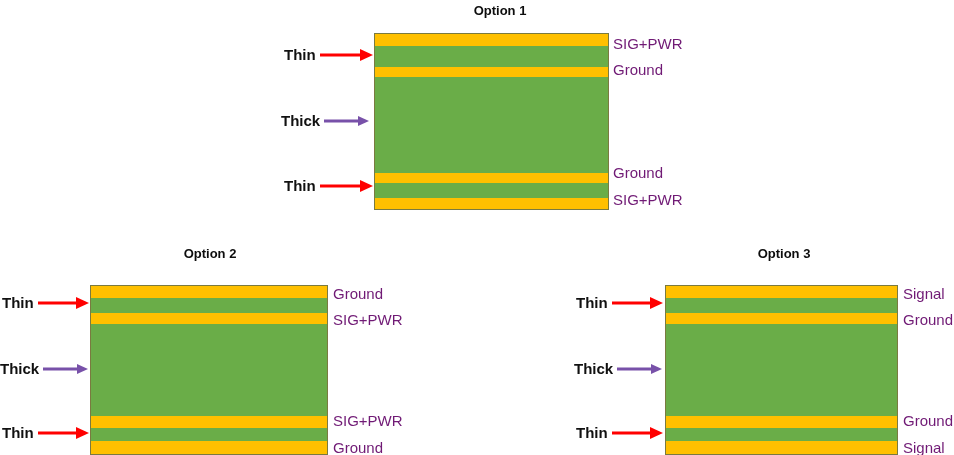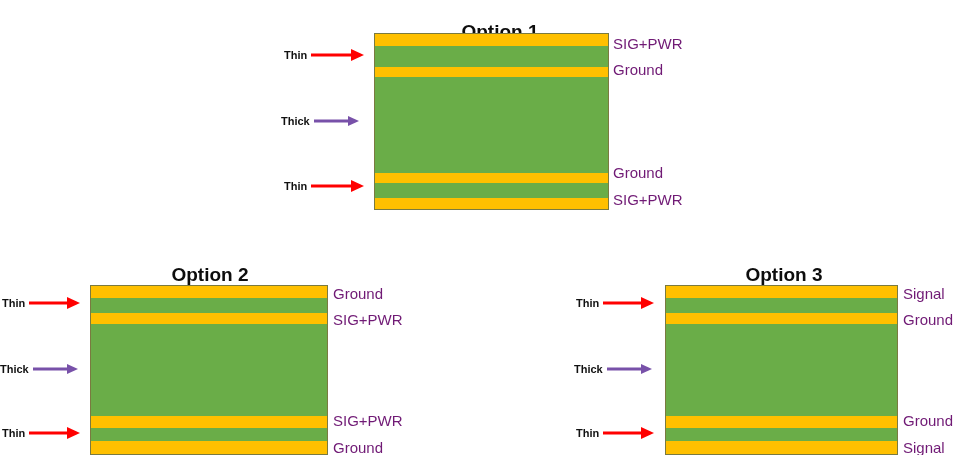--- a/index.html
+++ b/index.html
@@ -19,27 +19,26 @@
     position: absolute;
     left: 0; top: 0;
     width: 954px;
     height: 455px;
   }
   .option-group {
     position: absolute;
   }
   .option-title {
     position: absolute;
-    font-size: 19px;
+    font-size: 13px;
     font-weight: bold;
     color: #0d0d0d;
     white-space: nowrap;
     letter-spacing: 0px;
     line-height: 20px;
-    margin-top: 21px;
   }
   .stack {
     position: absolute;
     box-sizing: border-box;
     background: #6aad48;
     border: 1px solid #7a7a40;
     overflow: hidden;
   }
   .layer {
     position: absolute;
@@ -58,21 +57,21 @@
     white-space: nowrap;
   }
   .callout {
     position: absolute;
     height: 18px;
     display: flex;
     align-items: center;
     white-space: nowrap;
   }
   .callout-text {
-    font-size: 11px;
+    font-size: 15px;
     line-height: 16px;
     font-weight: bold;
     color: #111111;
     margin-right: 4px;
   }
   .arrow-svg {
     display: block;
   }
 </style>
 </head>

